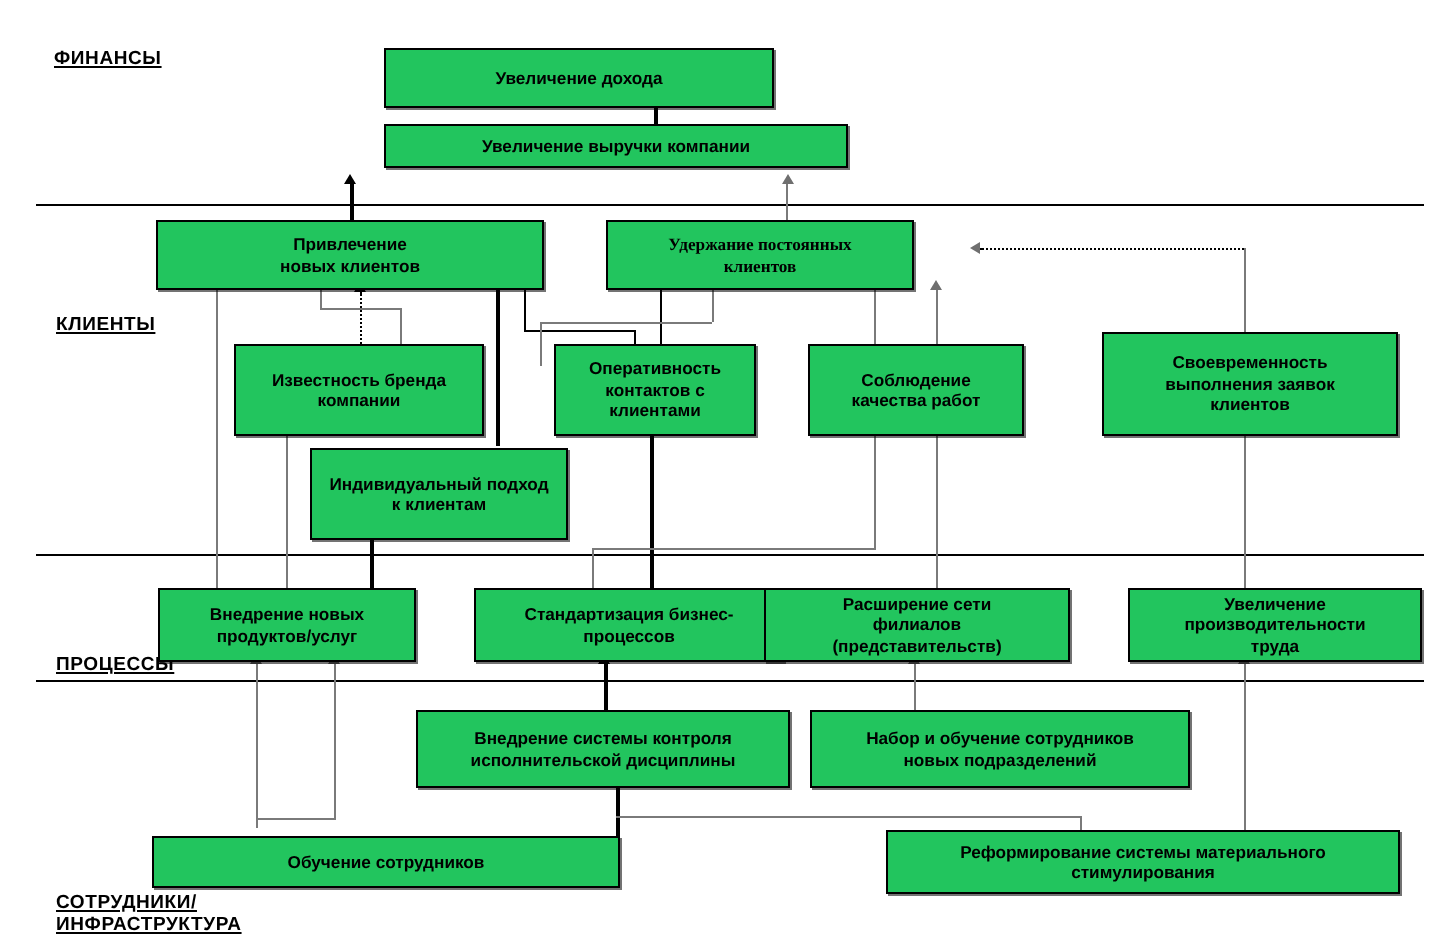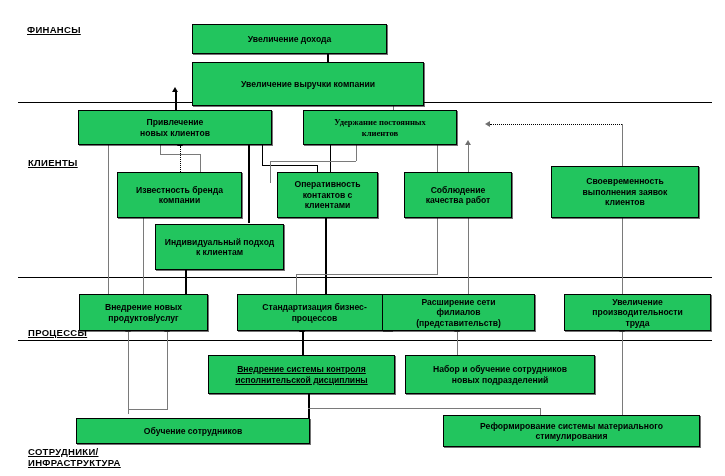--- a/index.html
+++ b/index.html
@@ -159,21 +159,21 @@
   <div class="ln thick v" style="left:308px;top:394px;height:24px;"></div>
   <div class="ah up" style="left:305px;top:389px;"></div>
 
   <div class="ln grey h" style="left:308px;top:408px;width:232px;"></div>
   <div class="ln grey v" style="left:540px;top:408px;height:8px;"></div>
 
   <div class="node" style="left:192px;top:24px;width:195px;height:30px;">
     <span>Увеличение дохода</span>
   </div>
 
-  <div class="node" style="left:192px;top:62px;width:232px;height:44px;">
+  <div class="node" style="left:192px;top:62px;width:232px;height:22px;">
     <span>Увеличение выручки компании</span>
   </div>
 
   <div class="node" style="left:78px;top:110px;width:194px;height:35px;">
     <span>Привлечение
 новых клиентов</span>
   </div>
 
   <div class="node" style="left:303px;top:110px;width:154px;height:35px;font-family:Liberation Serif, serif;">
     <span>Удержание постоянных
@@ -222,21 +222,21 @@
 филиалов
 (представительств)</span>
   </div>
 
   <div class="node" style="left:545px;top:294px;width:147px;height:37px;margin-left:19px;">
     <span>Увеличение
 производительности
 труда</span>
   </div>
 
-  <div class="node" style="left:208px;top:355px;width:187px;height:39px;text-decoration:underline;">
+  <div class="node" style="left:208px;top:355px;width:187px;height:39px;">
     <span>Внедрение системы контроля
 исполнительской дисциплины</span>
   </div>
 
   <div class="node" style="left:405px;top:355px;width:190px;height:39px;">
     <span>Набор и обучение сотрудников
 новых подразделений</span>
   </div>
 
   <div class="node" style="left:76px;top:418px;width:234px;height:26px;">

